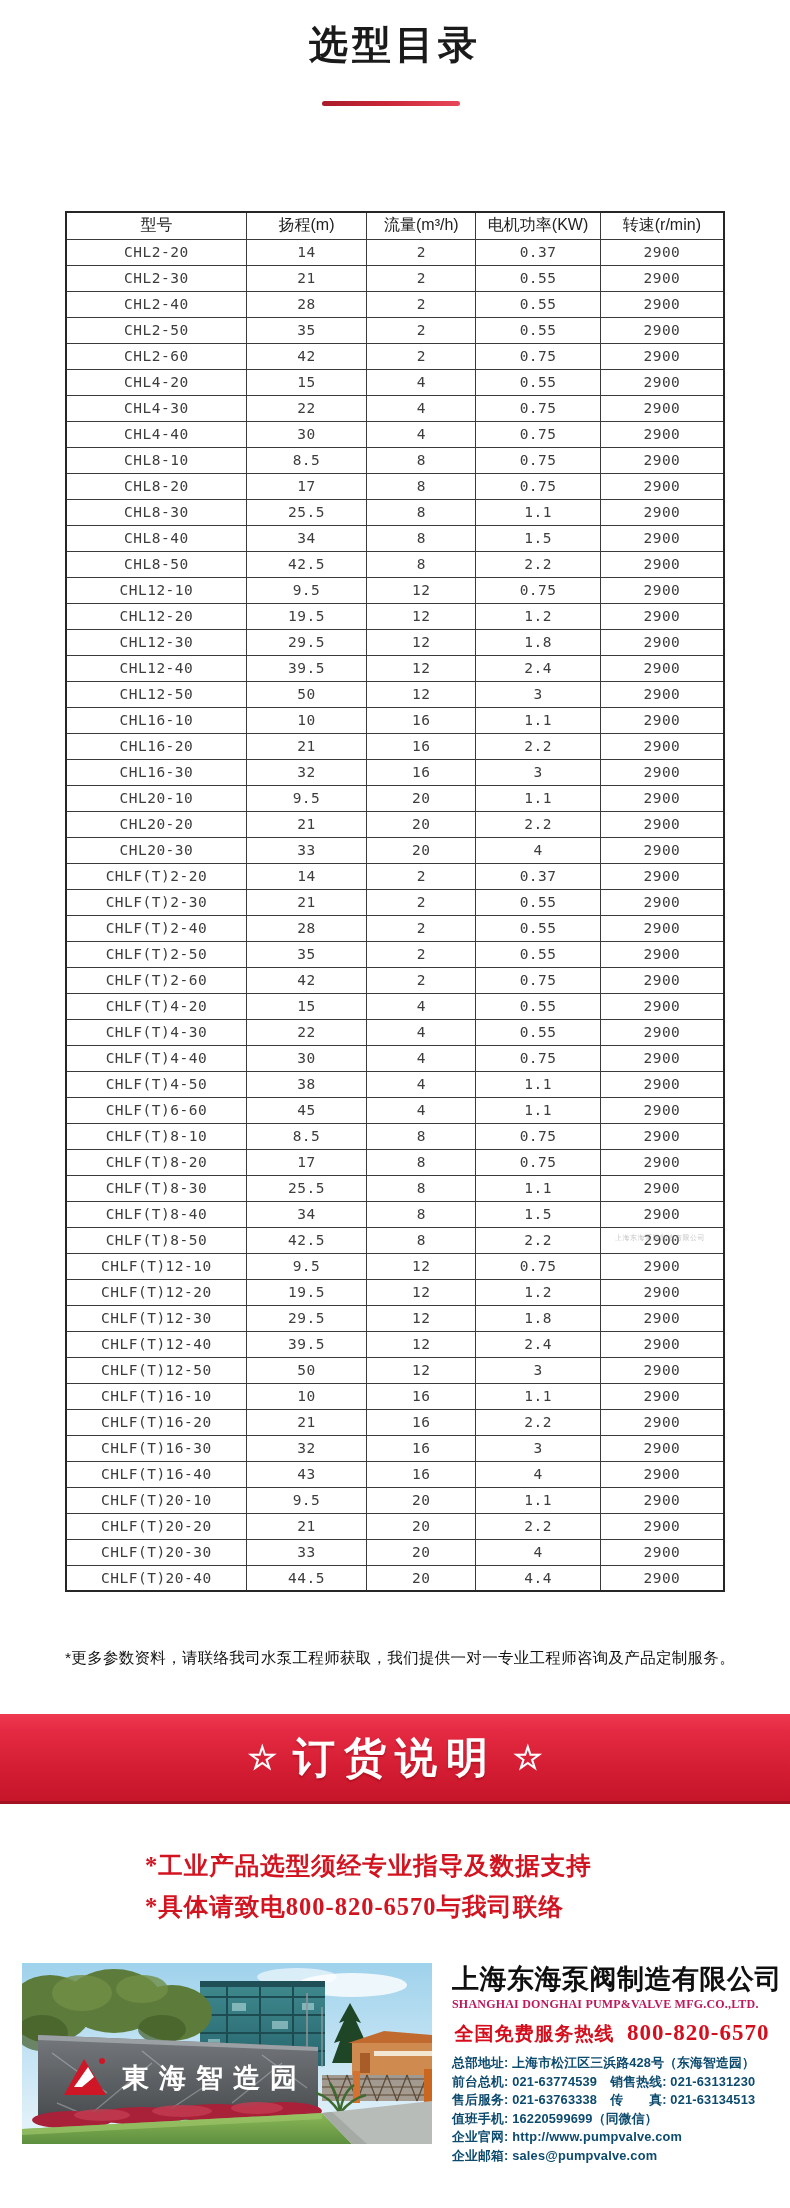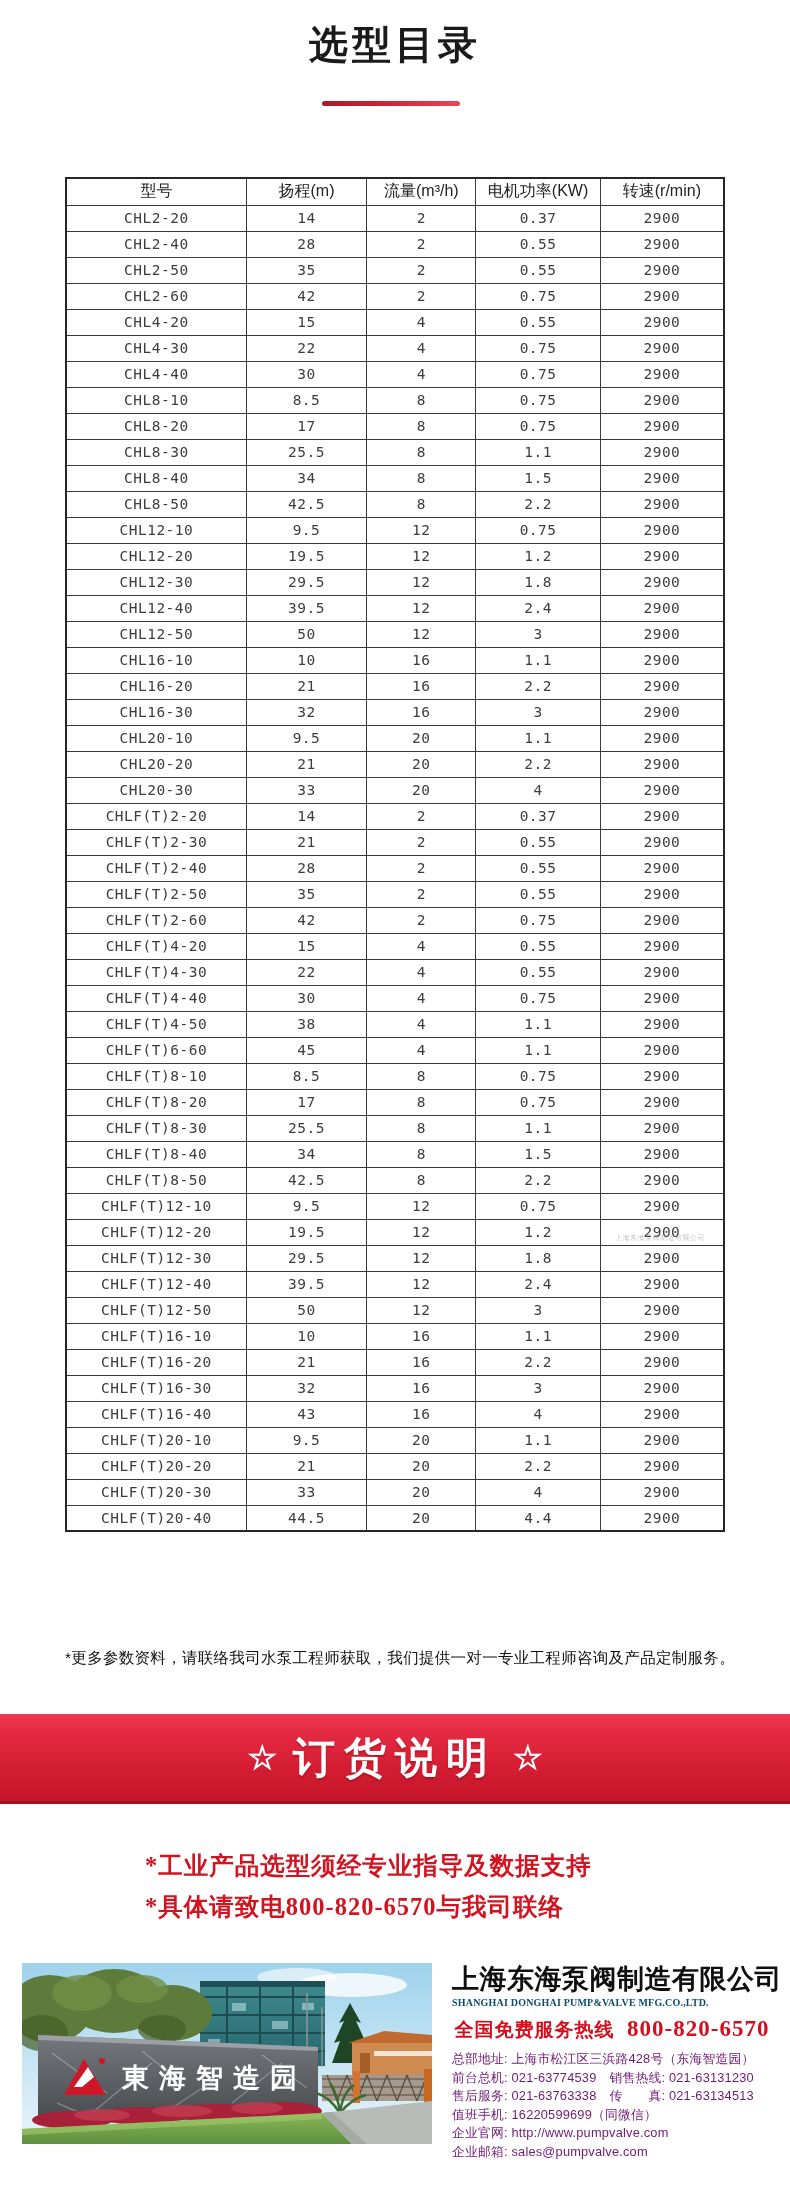--- a/index.html
+++ b/index.html
@@ -20,20 +20,21 @@
     position:absolute; top:101px; left:322px; width:138px; height:5px;
     border-radius:3px;
     background:linear-gradient(90deg,#a91b2a 0%,#c82636 45%,#e8475a 100%);
   }
 
   
   .spec-table-wrap { position:absolute; top:177px; left:65px; width:660px; }
   table.spec {
     width:100%; border-collapse:collapse; table-layout:fixed;
     border:2px solid #262626;
+    margin-top:34px;
   }
   table.spec th, table.spec td {
     border:1px solid #3a3a3a; text-align:center; vertical-align:middle;
     overflow:hidden; white-space:nowrap;
   }
   table.spec th {
     height:27px; font-size:16px; font-weight:400; color:#222222;
     font-family:"Liberation Sans", sans-serif;
   }
   table.spec td {
@@ -89,32 +90,32 @@
   }
   .company-info {
     position:absolute; top:1964px; left:452px; width:320px;
   }
   .company-name-cn {
     font-size:27px; font-weight:900; color:#0f0f0f; letter-spacing:0.5px;
     white-space:nowrap; line-height:30px;
   }
   .company-name-en {
     font-family:"Liberation Serif", serif; font-weight:700;
-    font-size:10px; color:#0c4a6e; letter-spacing:0.2px; white-space:nowrap;
+    font-size:12px; color:#be185d; letter-spacing:0.2px; white-space:nowrap;
     margin-top:3px;
   }
   .hotline { margin-top:8px; color:#d40e1d; white-space:nowrap;text-align:center; }
   .hotline .hotline-label { font-size:19px; font-weight:900; letter-spacing:1px; }
   .hotline .hotline-number {
     font-family:"Liberation Serif", serif; font-size:23px; font-weight:700;
     letter-spacing:1px; margin-left:8px;
   }
   .contact-lines { margin-top:7px; }
   .contact-line {
-    font-size:12.8px; font-weight:400; color:#701a75; line-height:18.6px;
+    font-size:12.8px; font-weight:700; color:#0c4a6e; line-height:18.6px;
     white-space:nowrap; letter-spacing:0.2px;
   }
 </style>
 </head>
 <body>
 
 <div class="page">
 
   <div class="page-title">选型目录</div>
   <div class="title-underline"></div>
@@ -136,20 +137,27 @@
             <th>电机功率(KW)</th>
             <th>转速(r/min)</th>
           </tr>
       </thead>
       <tbody id="spec-body">
           <tr>
             <td>CHL2-20</td>
             <td>14</td>
             <td>2</td>
             <td>0.37</td>
+            <td>2900</td>
+          </tr>
+          <tr>
+            <td>CHL2-30</td>
+            <td>21</td>
+            <td>2</td>
+            <td>0.55</td>
             <td>2900</td>
           </tr>
           <tr>
             <td>CHL2-40</td>
             <td>28</td>
             <td>2</td>
             <td>0.55</td>
             <td>2900</td>
           </tr>
           <tr>

